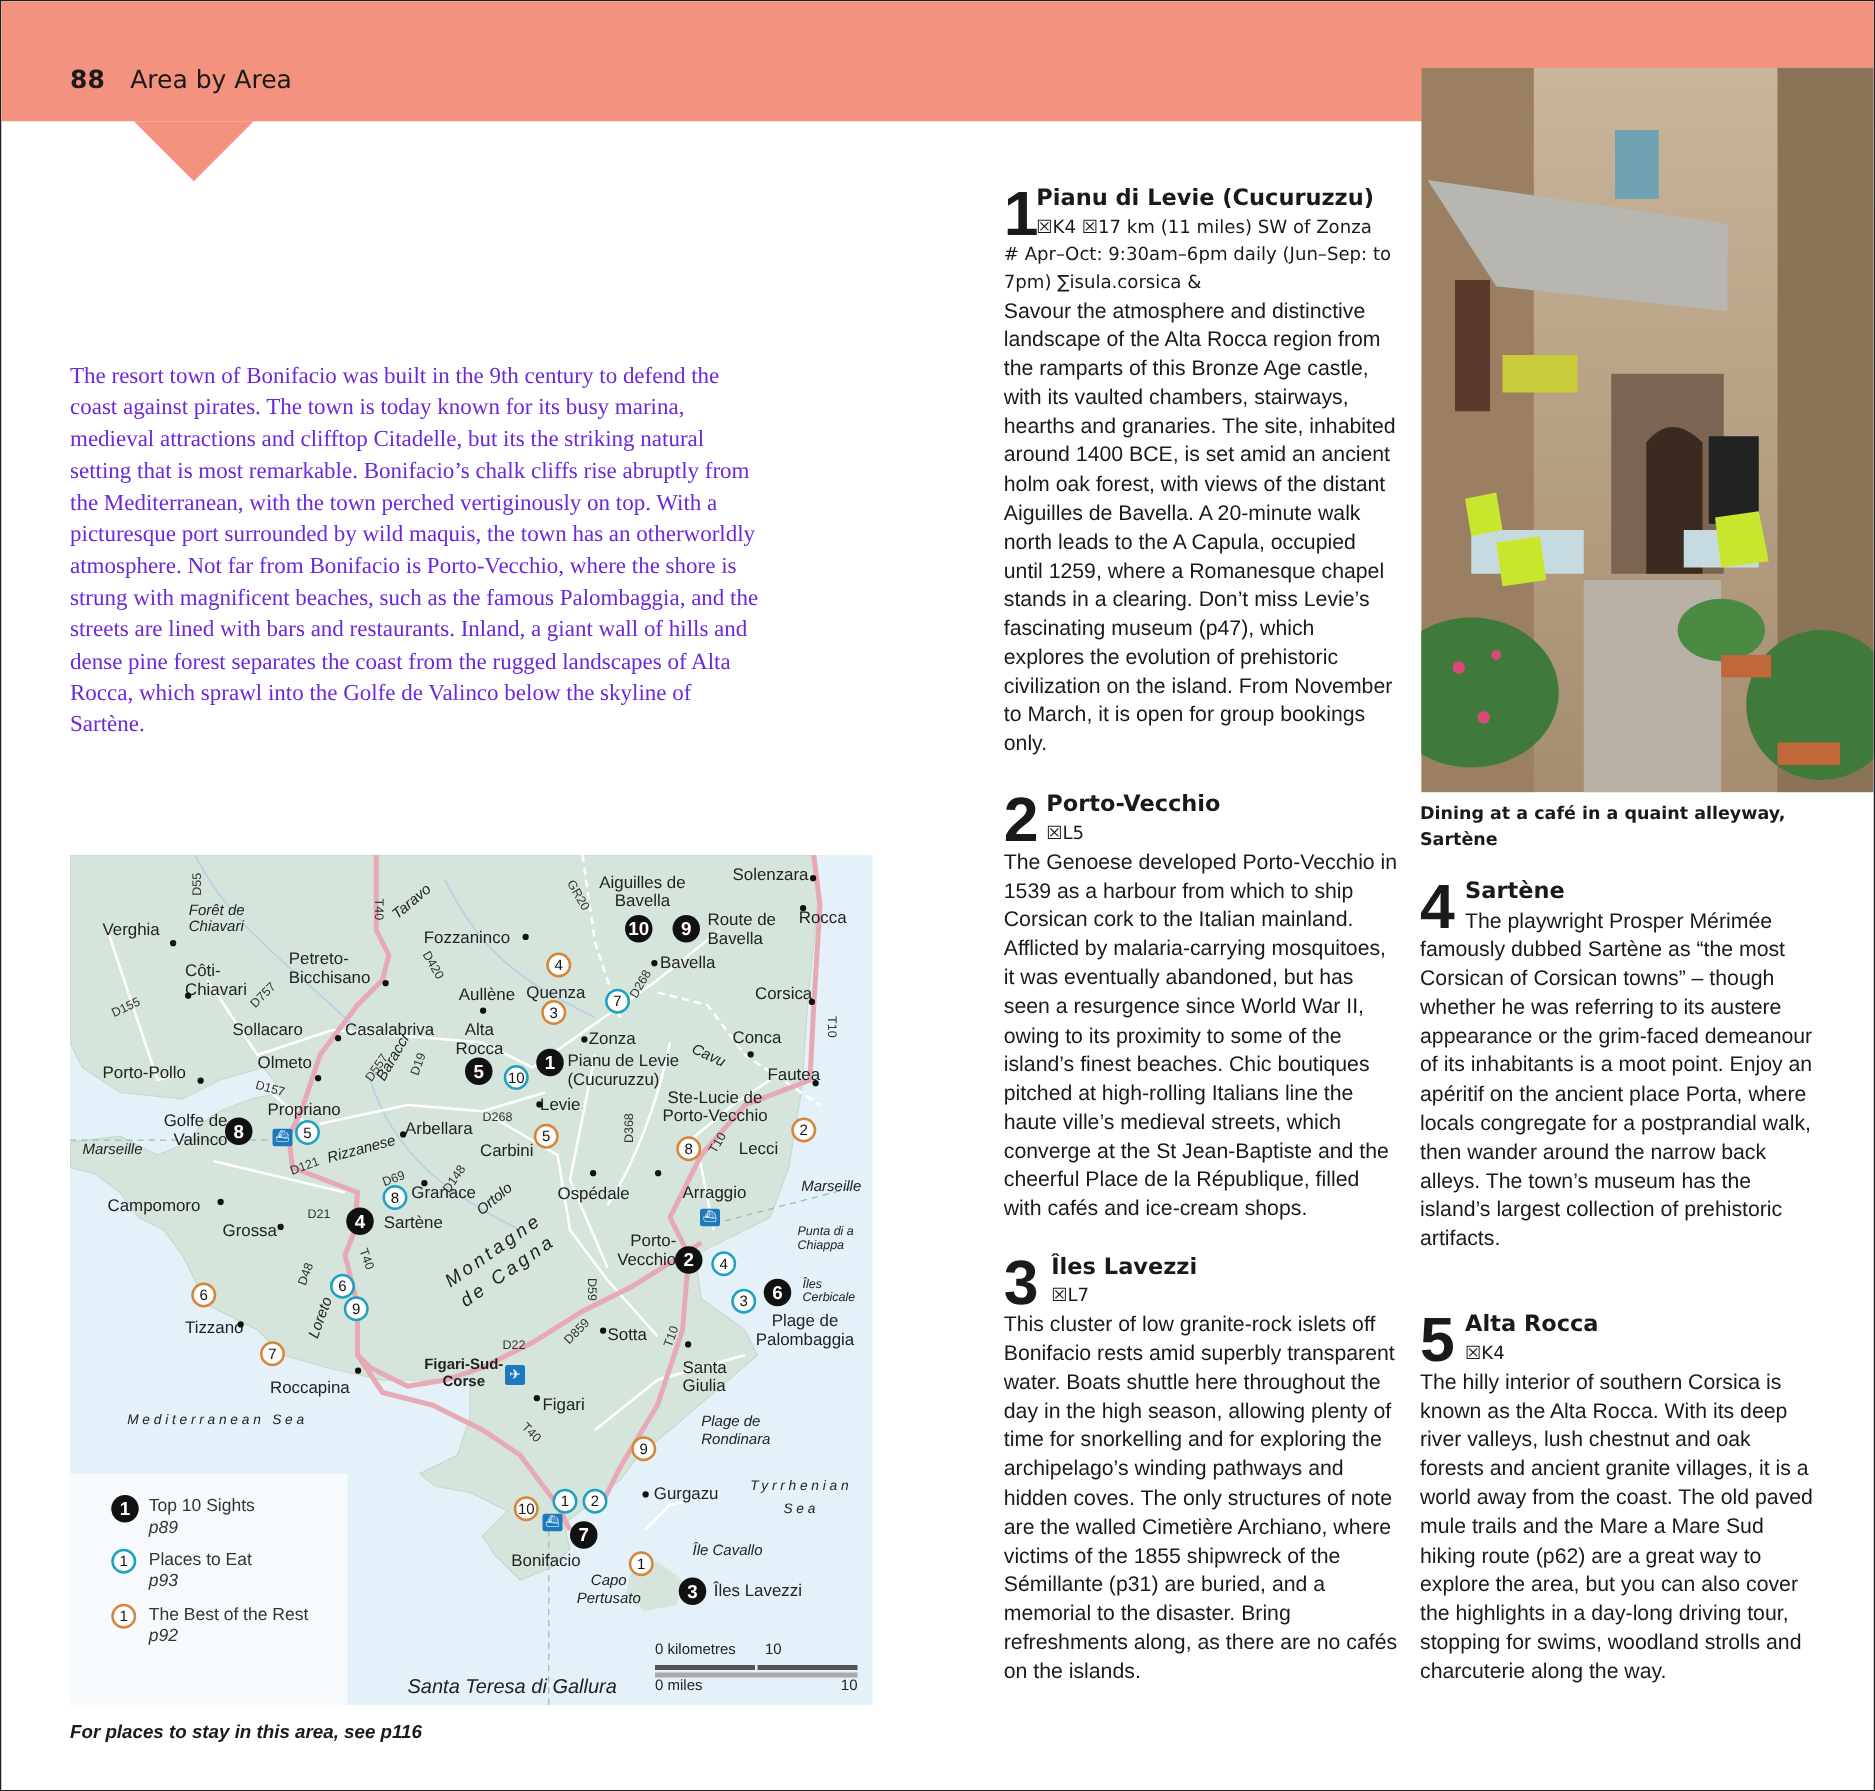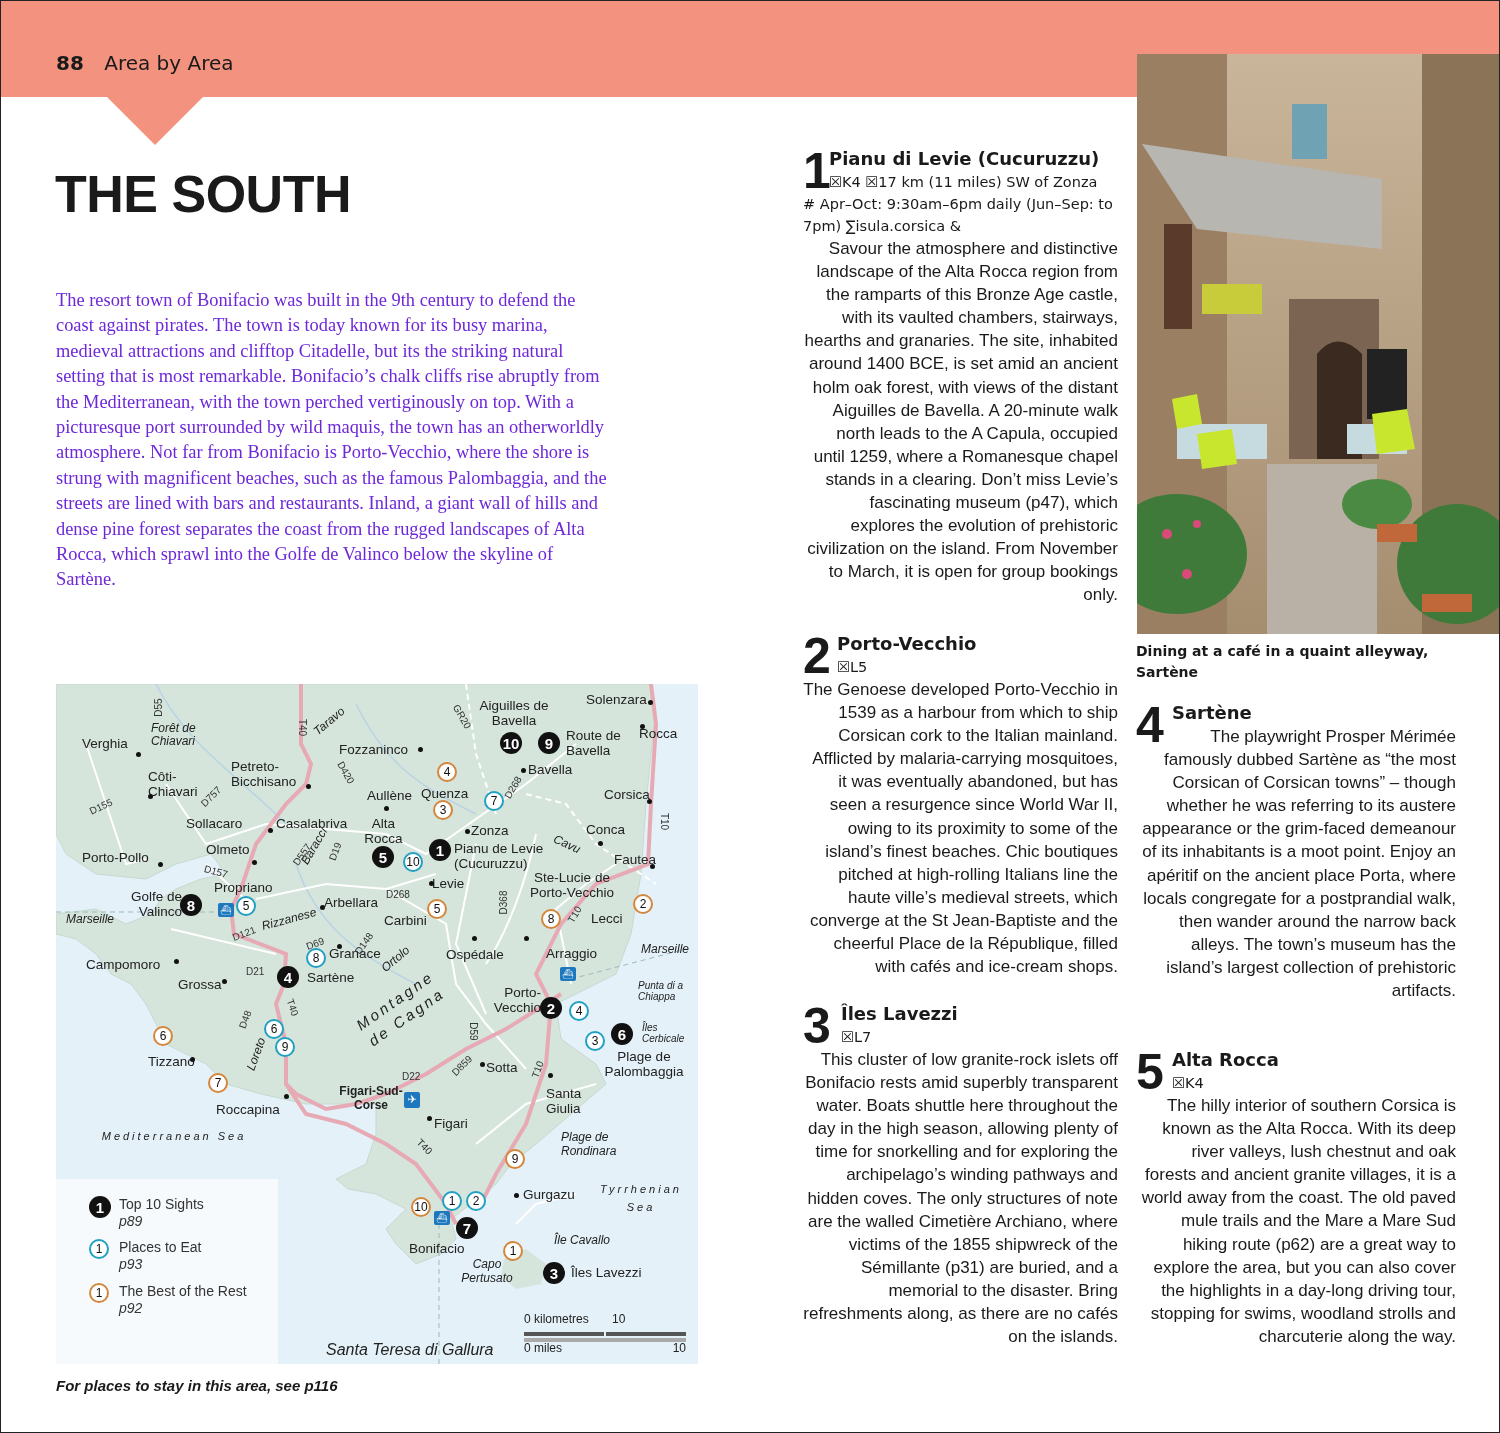--- a/index.html
+++ b/index.html
@@ -25,36 +25,35 @@
   .legitem{position:absolute;left:33px;font-family:"Liberation Sans",sans-serif;font-size:14px;color:#333;}
   .legitem .mk{position:absolute;left:0;top:0;}
   .legitem .t{position:absolute;left:30px;top:0;white-space:nowrap;}
   .legitem .p{position:absolute;left:30px;top:17px;font-style:italic;}
   .scale{position:absolute;left:468px;top:628px;width:162px;font-family:"Liberation Sans",sans-serif;font-size:12px;color:#222;}
   .footnote{position:absolute;left:55px;top:1376px;font-family:"Liberation Sans",sans-serif;font-style:italic;font-weight:bold;font-size:15px;}
   .entry{position:absolute;}
   .entry .num{position:absolute;left:0;top:0;font-family:"Liberation Sans",sans-serif;font-weight:bold;font-size:50px;line-height:48px;}
   .entry .head{font-family:"DejaVu Sans",sans-serif;font-weight:bold;font-size:18px;line-height:24px;}
   .entry .meta{font-family:"DejaVu Sans",sans-serif;font-size:14.5px;line-height:22px;}
-  .entry .body{font-family:"Liberation Sans",sans-serif;font-size:17px;line-height:23.1px;text-align:right;}
+  .entry .body{font-family:"Liberation Sans",sans-serif;font-size:17px;line-height:23.1px;}
   .photo{position:absolute;left:1136px;top:53px;width:362px;height:580px;overflow:hidden;}
   .caption{position:absolute;left:1135px;top:640px;width:330px;font-family:"DejaVu Sans",sans-serif;font-weight:bold;font-size:14px;line-height:21px;}
 </style>
 </head>
 <body>
 
 <div class="band"></div>
 <div class="pointer"></div>
 <div class="runhead">
   <span class="pg">88</span>
   <span>Area by Area</span>
 </div>
 
 <div class="title">
-  <div>THE SOUTH</div>
 </div>
 
 <div class="intro">The resort town of Bonifacio was built in the 9th century to defend the coast against pirates. The town is today known for its busy marina, medieval attractions and clifftop Citadelle, but its the striking natural setting that is most remarkable. Bonifacio’s chalk cliffs rise abruptly from the Mediterranean, with the town perched vertiginously on top. With a picturesque port surrounded by wild maquis, the town has an otherworldly atmosphere. Not far from Bonifacio is Porto-Vecchio, where the shore is strung with magnificent beaches, such as the famous Palombaggia, and the streets are lined with bars and restaurants. Inland, a giant wall of hills and dense pine forest separates the coast from the rugged landscapes of Alta Rocca, which sprawl into the Golfe de Valinco below the skyline of Sartène.</div>
 
 <div class="map">
   <svg width="642" height="680" viewBox="0 0 642 680">
 
     <path d="M0 0 L595 0 L598 40 L590 120 L585 190 L575 250 L560 290 L520 310 L500 320 L505 355 L540 380 L550 400 L515 430 L480 460 L455 480 L440 500 L415 520 L395 535 L400 555 L385 570 L360 580 L340 560 L330 545 L350 525 L320 510 L292 505 L280 495 L310 480 L320 450 L320 420 L250 420 L205 410 L170 400 L150 380 L130 370 L110 360 L90 320 L75 300 L55 290 L40 270 L20 255 L0 250 L0 230 L40 225 L70 240 L95 230 L105 215 L120 205 L145 195 L170 190 L155 170 L120 180 L90 195 L40 190 L10 170 L0 150 Z" fill="#d5e5dc" stroke="#c7d9cf" stroke-width="1"></path>
     <path d="M448 575 L470 565 L490 580 L485 600 L460 605 L445 592 Z" fill="#d5e5dc"></path>
 

